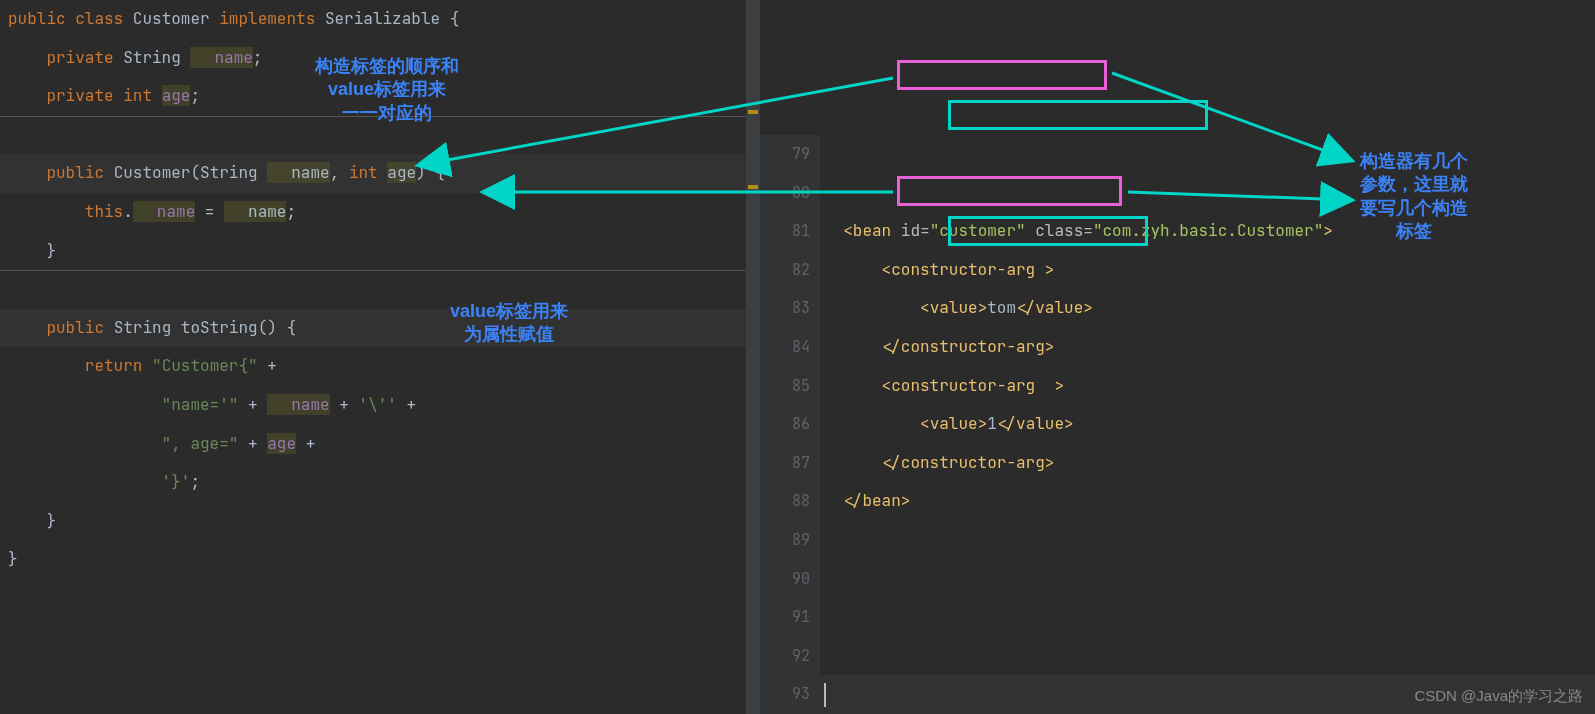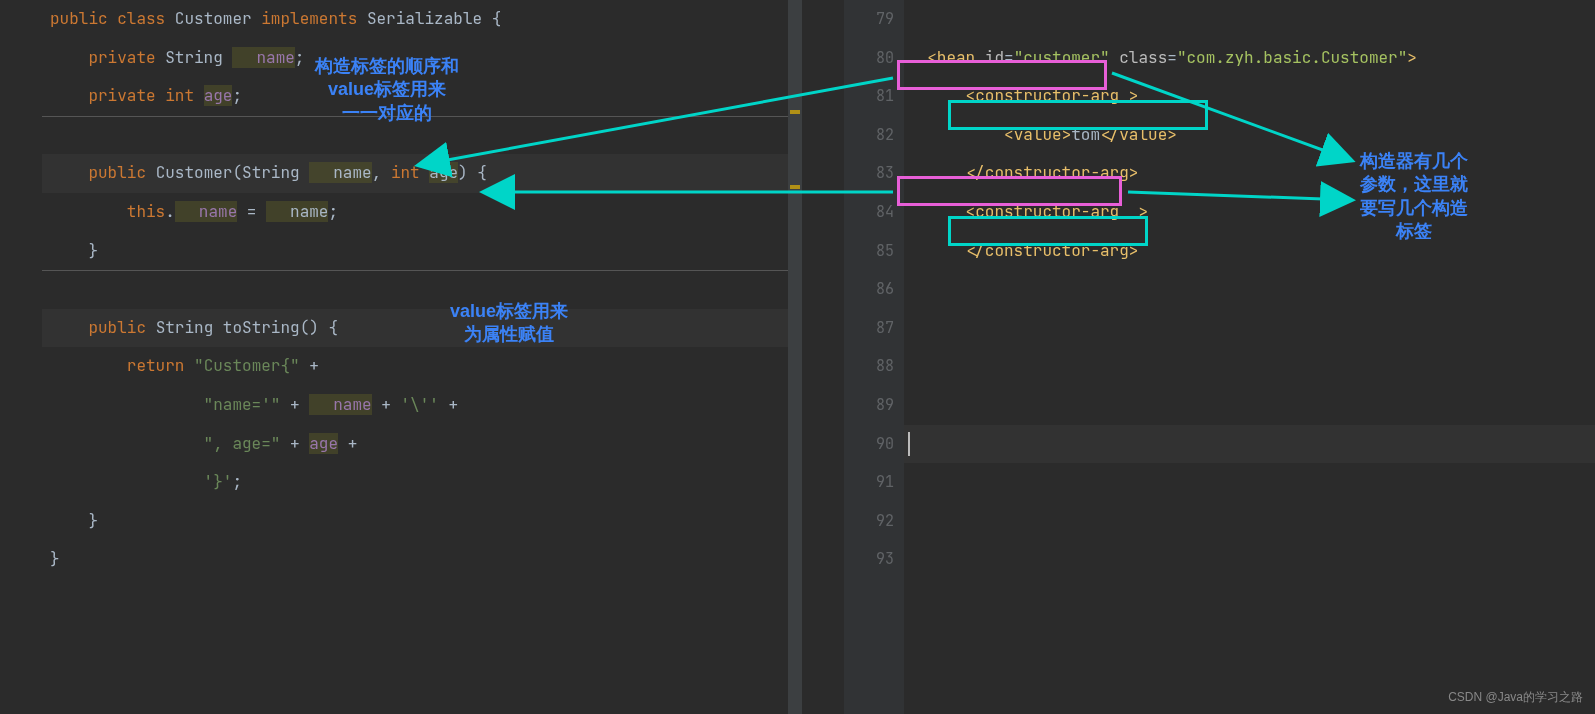--- a/index.html
+++ b/index.html
@@ -14,24 +14,23 @@
     position: relative;
   }
   .editor-split {
     display: flex;
     width: 100%;
     height: 100%;
   }
   .left-pane, .right-pane {
     position: relative;
     height: 100%;
-    margin-left: 42px;
   }
   .left-pane { width: 760px; background:#2b2b2b; }
-  .right-pane { flex:1; background:#2b2b2b; display:flex; }
+  .right-pane { flex:1; background:#2b2b2b; display:flex;align-items:flex-end; }
   .gutter {
     width: 60px;
     background: #313335;
     color: #606366;
     text-align: right;
     padding-right: 10px;
     font-size: 15px;
     user-select: none;
   }
   .gutter .ln { height: 38.6px; line-height:38.6px; position:relative;}
@@ -72,21 +71,21 @@
     border: 3px solid #00d5c8;
     pointer-events:none;
   }
   svg.arrows {
     position:absolute; left:0; top:0; width:1595px; height:714px;
     pointer-events:none;
   }
   .watermark {
     position:absolute;
     right:12px; bottom:8px;
-    color:#888; font-size:12px;
+    color:#888; font-size:15px;
     font-family: "Microsoft YaHei", sans-serif;
   }
   .scroll-strip {
     position:absolute; right:0; top:0; width:14px; height:100%;
     background:#3c3f41;
   }
   .warn-mark {
     position:absolute; right:2px; width:10px; height:4px; background:#b09016;
   }
   .bulb {
@@ -144,21 +143,23 @@
       <div class="ln">92</div>
       <div class="ln">93</div>
     </div>
     <div class="code-area">
       <div class="line"></div>
       <div class="line">  <span class="tag">&lt;</span><span class="tag">bean</span> <span class="attr">id</span>=<span class="attrval">"customer"</span> <span class="attr">class</span>=<span class="attrval">"com.zyh.basic.Customer"</span><span class="tag">&gt;</span></div>
       <div class="line">      <span class="tag">&lt;</span><span class="tag">constructor-arg</span><span> </span><span class="tag">&gt;</span></div>
       <div class="line">          <span class="tag">&lt;</span><span class="tag">value</span><span class="tag">&gt;</span><span>tom</span><span class="tag">&lt;/</span><span class="tag">value</span><span class="tag">&gt;</span></div>
       <div class="line">      <span class="tag">&lt;/</span><span class="tag">constructor-arg</span><span class="tag">&gt;</span></div>
       <div class="line">      <span class="tag">&lt;</span><span class="tag">constructor-arg</span><span>  </span><span class="tag">&gt;</span></div>
+      <div class="line">          <span class="tag">&lt;</span><span class="tag">value</span><span class="tag">&gt;</span><span>1</span><span class="tag">&lt;/</span><span class="tag">value</span><span class="tag">&gt;</span></div>
       <div class="line">      <span class="tag">&lt;/</span><span class="tag">constructor-arg</span><span class="tag">&gt;</span></div>
+      <div class="line">  <span class="tag">&lt;/</span><span class="tag">bean</span><span class="tag">&gt;</span></div>
       <div class="line"></div>
       <div class="line"></div>
       <div class="line"></div>
       <div class="line"></div>
       <div class="line caret-line"><span class="caret"></span></div>
     </div>
   </div>
 </div>
 
 <div class="annotation" style="left:315px; top:55px;">

